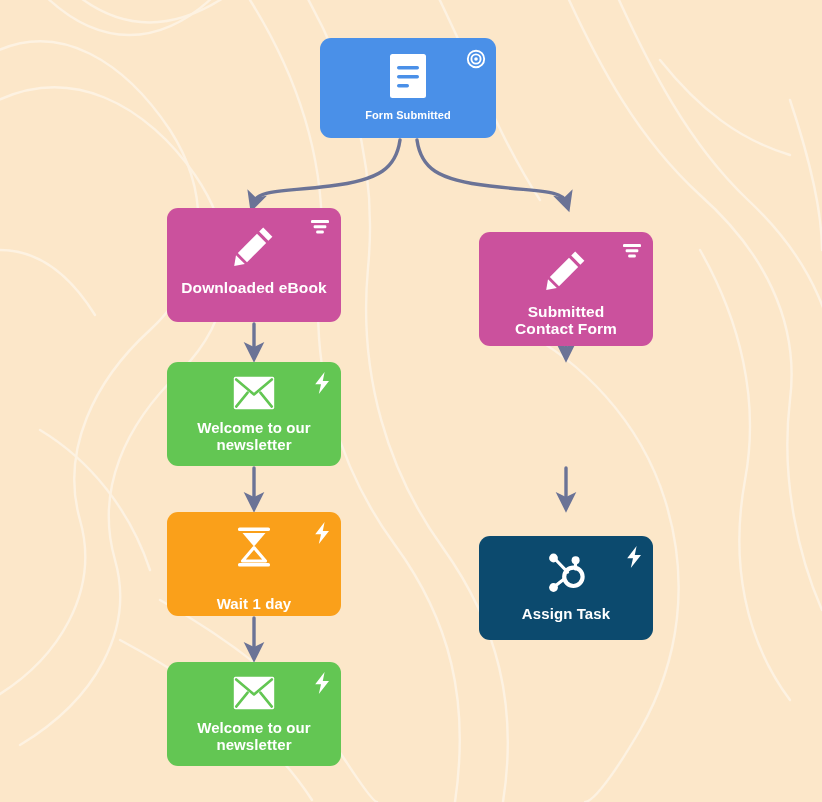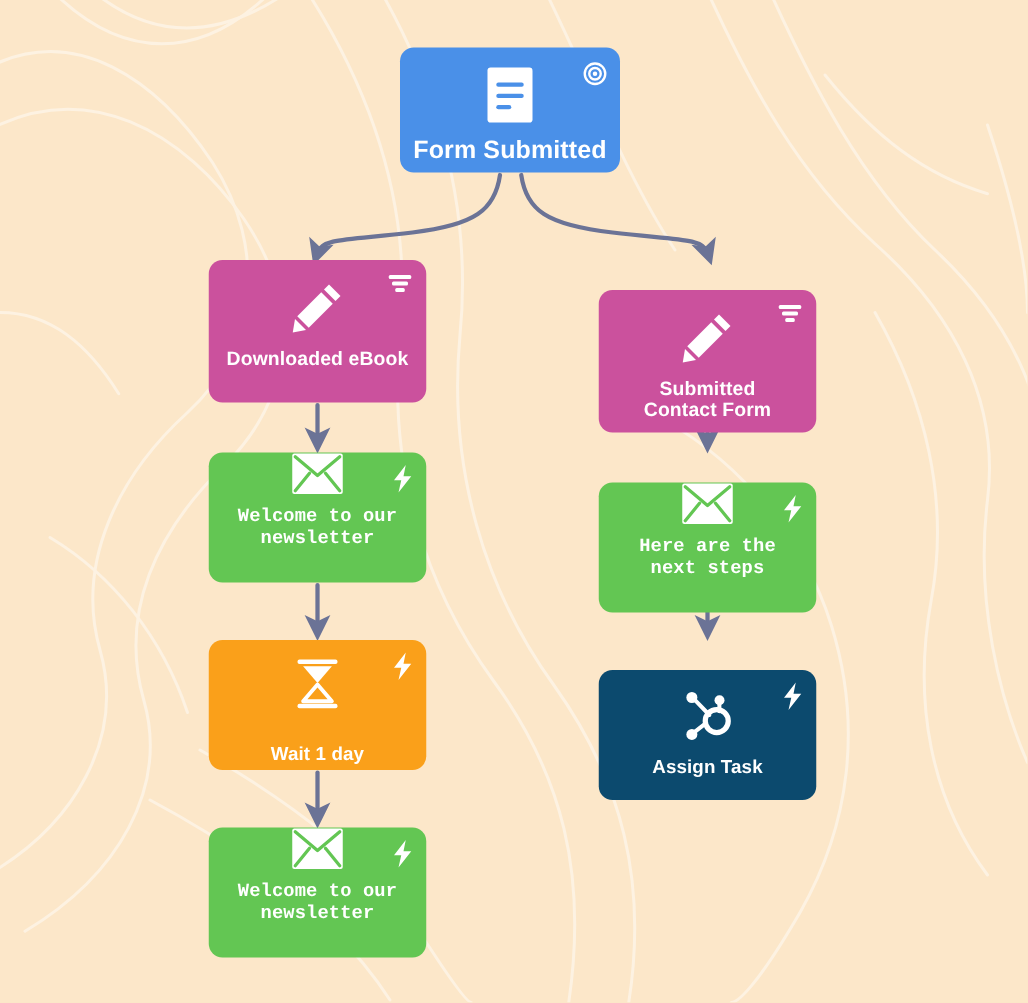--- a/index.html
+++ b/index.html
@@ -66,21 +66,21 @@
   
   .node.trigger {
     left: 320px;
     top: 38px;
     width: 176px;
     height: 100px;
     background: #4a90e8;
     padding-top: 15px;
   }
   .node.trigger .node-label {
-    font-size: 20px;
+    font-size: 11px;
     margin-top: 10px;
   }
   .node.trigger .badge { right: 10px; top: 11px; }
 
   
   .node.filter {
     width: 174px;
     height: 114px;
     background: #cb519d;
     padding-top: 14px;
@@ -89,21 +89,21 @@
     font-size: 15.5px;
     margin-top: 9px;
   }
   .node.filter .badge { right: 10px; top: 10px; }
 
   
   .node.email {
     width: 174px;
     height: 104px;
     background: #63c653;
-    font-family: Liberation Mono, monospace;
+    padding-top: 14px;
   }
   .node.email .node-label {
     font-size: 15px;
     margin-top: 10px;
   }
   .node.email .badge { right: 9px; top: 9px; }
 
   
   .node.delay {
     width: 174px;
@@ -258,37 +258,20 @@
         <rect x="0.8" y="0.8" width="40.4" height="32.4" rx="1.6" fill="#ffffff"></rect>
         <path d="M3.2 3.4 L21 18.4 L38.8 3.4" fill="none" stroke="#63c653" stroke-width="2.6" stroke-linecap="round" stroke-linejoin="round"></path>
         <path d="M3.2 30.6 L14.6 16.6" fill="none" stroke="#63c653" stroke-width="2.6" stroke-linecap="round"></path>
         <path d="M38.8 30.6 L27.4 16.6" fill="none" stroke="#63c653" stroke-width="2.6" stroke-linecap="round"></path>
       </svg>
     </span>
     <span class="node-label">Welcome to our
 newsletter</span>
   </div>
 
-  <div class="node email col-right row-email1">
-    <span class="badge">
-      <svg width="20" height="24" viewBox="0 0 20 24" aria-hidden="true">
-        <path d="M12.6 1 L3.2 13.2 L9.0 13.2 L6.8 23 L17.0 10.0 L10.8 10.0 Z" fill="#ffffff"></path>
-      </svg>
-    </span>
-    <span class="node-icon">
-      <svg width="42" height="34" viewBox="0 0 42 34" aria-hidden="true">
-        <rect x="0.8" y="0.8" width="40.4" height="32.4" rx="1.6" fill="#ffffff"></rect>
-        <path d="M3.2 3.4 L21 18.4 L38.8 3.4" fill="none" stroke="#63c653" stroke-width="2.6" stroke-linecap="round" stroke-linejoin="round"></path>
-        <path d="M3.2 30.6 L14.6 16.6" fill="none" stroke="#63c653" stroke-width="2.6" stroke-linecap="round"></path>
-        <path d="M38.8 30.6 L27.4 16.6" fill="none" stroke="#63c653" stroke-width="2.6" stroke-linecap="round"></path>
-      </svg>
-    </span>
-    <span class="node-label">Here are the
-next steps</span>
-  </div>
 
   <div class="node delay col-left row-third">
     <span class="badge">
       <svg width="20" height="24" viewBox="0 0 20 24" aria-hidden="true">
         <path d="M12.6 1 L3.2 13.2 L9.0 13.2 L6.8 23 L17.0 10.0 L10.8 10.0 Z" fill="#ffffff"></path>
       </svg>
     </span>
     <span class="node-icon">
       <svg width="40" height="42" viewBox="0 0 40 42" aria-hidden="true">
         <rect x="4" y="1.5" width="32" height="3.6" rx="1.6" fill="#ffffff"></rect>

